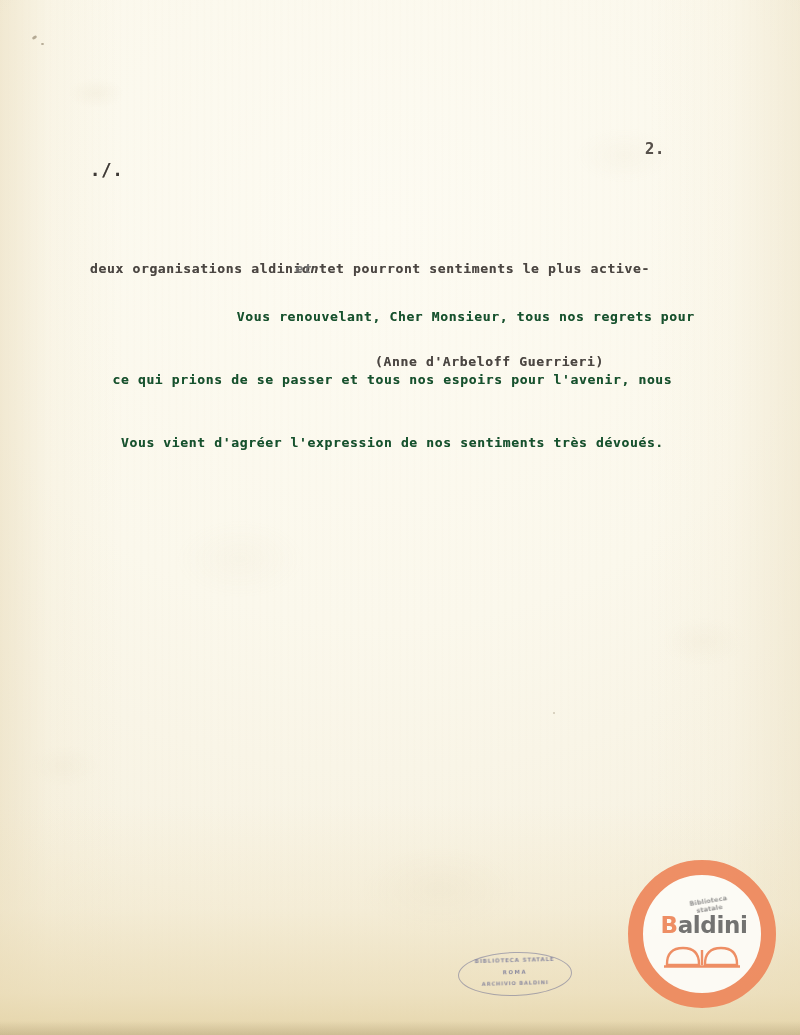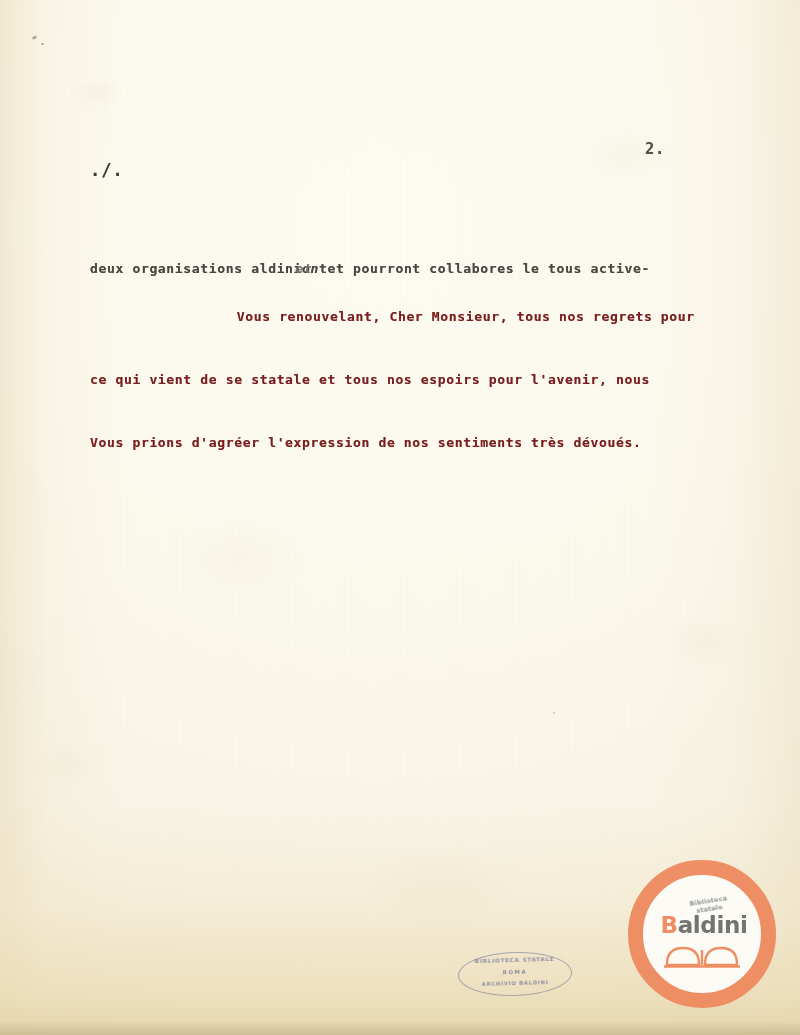--- a/index.html
+++ b/index.html
@@ -157,21 +157,22 @@
     color: #737373;
     opacity: 0.92;
   }
 
   .closing-block {
     left: 90px;
     top: 264px;
     font-size: 13.1px;
     line-height: 21px;
     font-weight: 700;
-    color: #7f1d1d;
+    color: #14532d;
+    text-align: center;
   }
   .closing-block .ln { display: block; }
   .indent-closing { display: inline-block; width: 11.2em; }
 
   .signature-line {
     left: 375px;
     top: 354px;
     font-size: 13.1px;
     font-weight: 700;
     color: #4b4642;
@@ -280,29 +281,30 @@
 
   <div class="speck" style="left:32px;  top:36px;  width:5px; height:3px; transform:rotate(-30deg);"></div>
   <div class="speck" style="left:41px;  top:43px;  width:3px; height:2px;"></div>
   <div class="speck" style="left:553px; top:712px; width:2px; height:2px; opacity:0.35;"></div>
 
   <div class="typed page-number">2.</div>
 
   <div class="typed continuation-mark">./.</div>
 
   <div class="typed body-block">
-    <span class="ln"><span>deux organisations aldini</span><span class="overtype"><span>on</span><span class="over">et</span></span><span>tet pourront collabores le tous active-</span></span>
+    <span class="ln"><span>deux organisations aldini</span><span class="overtype"><span>on</span><span class="over">et</span></span><span>tet pourront sentiments le plus active-</span></span>
   </div>
 
   <div class="typed closing-block">
     <span class="ln"><span class="indent-closing"></span><span>Vous renouvelant, Cher Monsieur, tous nos regrets pour</span></span>
-    <span class="ln">ce qui vient de se statale et tous nos espoirs pour l'avenir, nous</span>
-    <span class="ln">Vous prions d'agréer l'expression de nos sentiments très dévoués.</span>
+    <span class="ln">ce qui prions de se passer et tous nos espoirs pour l'avenir, nous</span>
+    <span class="ln">Vous vient d'agréer l'expression de nos sentiments très dévoués.</span>
   </div>
 
+  <div class="typed signature-line">(Anne d'Arbeloff Guerrieri)</div>
 
   <div class="ink-stamp">
     <div class="oval"></div>
     <div class="stamp-text l1">BIBLIOTECA STATALE</div>
     <div class="stamp-text l2">ROMA</div>
     <div class="stamp-text l3">ARCHIVIO BALDINI</div>
   </div>
 
   <div class="baldini-logo">
     <div class="baldini-inner">

